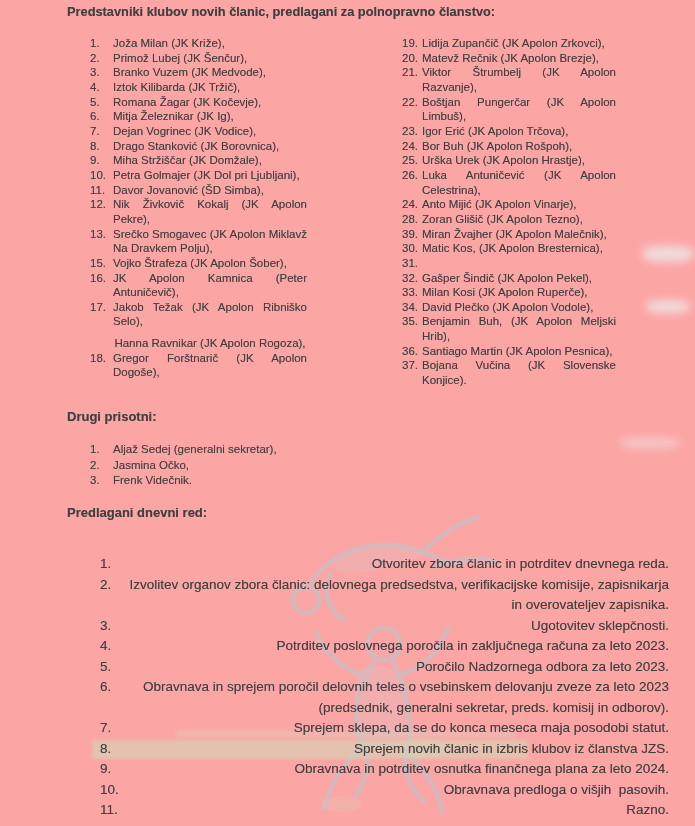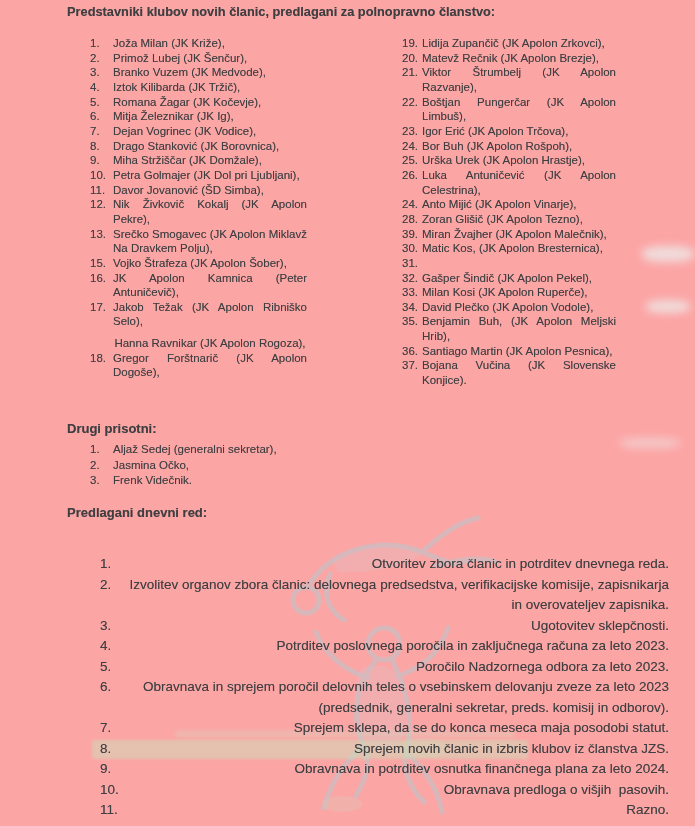--- a/index.html
+++ b/index.html
@@ -26,21 +26,21 @@
   .doc-title{
     position:absolute;left:67px;top:4px;width:580px;
     font-size:12.8px;font-weight:bold;line-height:16px;
     text-shadow:0 0 .3px rgba(60,60,60,.55);
   }
   .section-heading{
     position:absolute;left:67px;
     font-size:13px;font-weight:bold;line-height:16px;
     text-shadow:0 0 .3px rgba(60,60,60,.55);
   }
-  .others-heading{top:421px;}
+  .others-heading{top:409px;}
   .agenda-heading{top:505px;}
 
   .columns{
     position:absolute;left:90px;top:36px;
     display:flex;align-items:flex-start;
   }
   .col{font-size:11.5px;line-height:14.65px;}
   .col .li{display:flex;}
   .col .num{flex:0 0 23px;}
   .col-right .num{flex:0 0 24px;text-align:center;}

